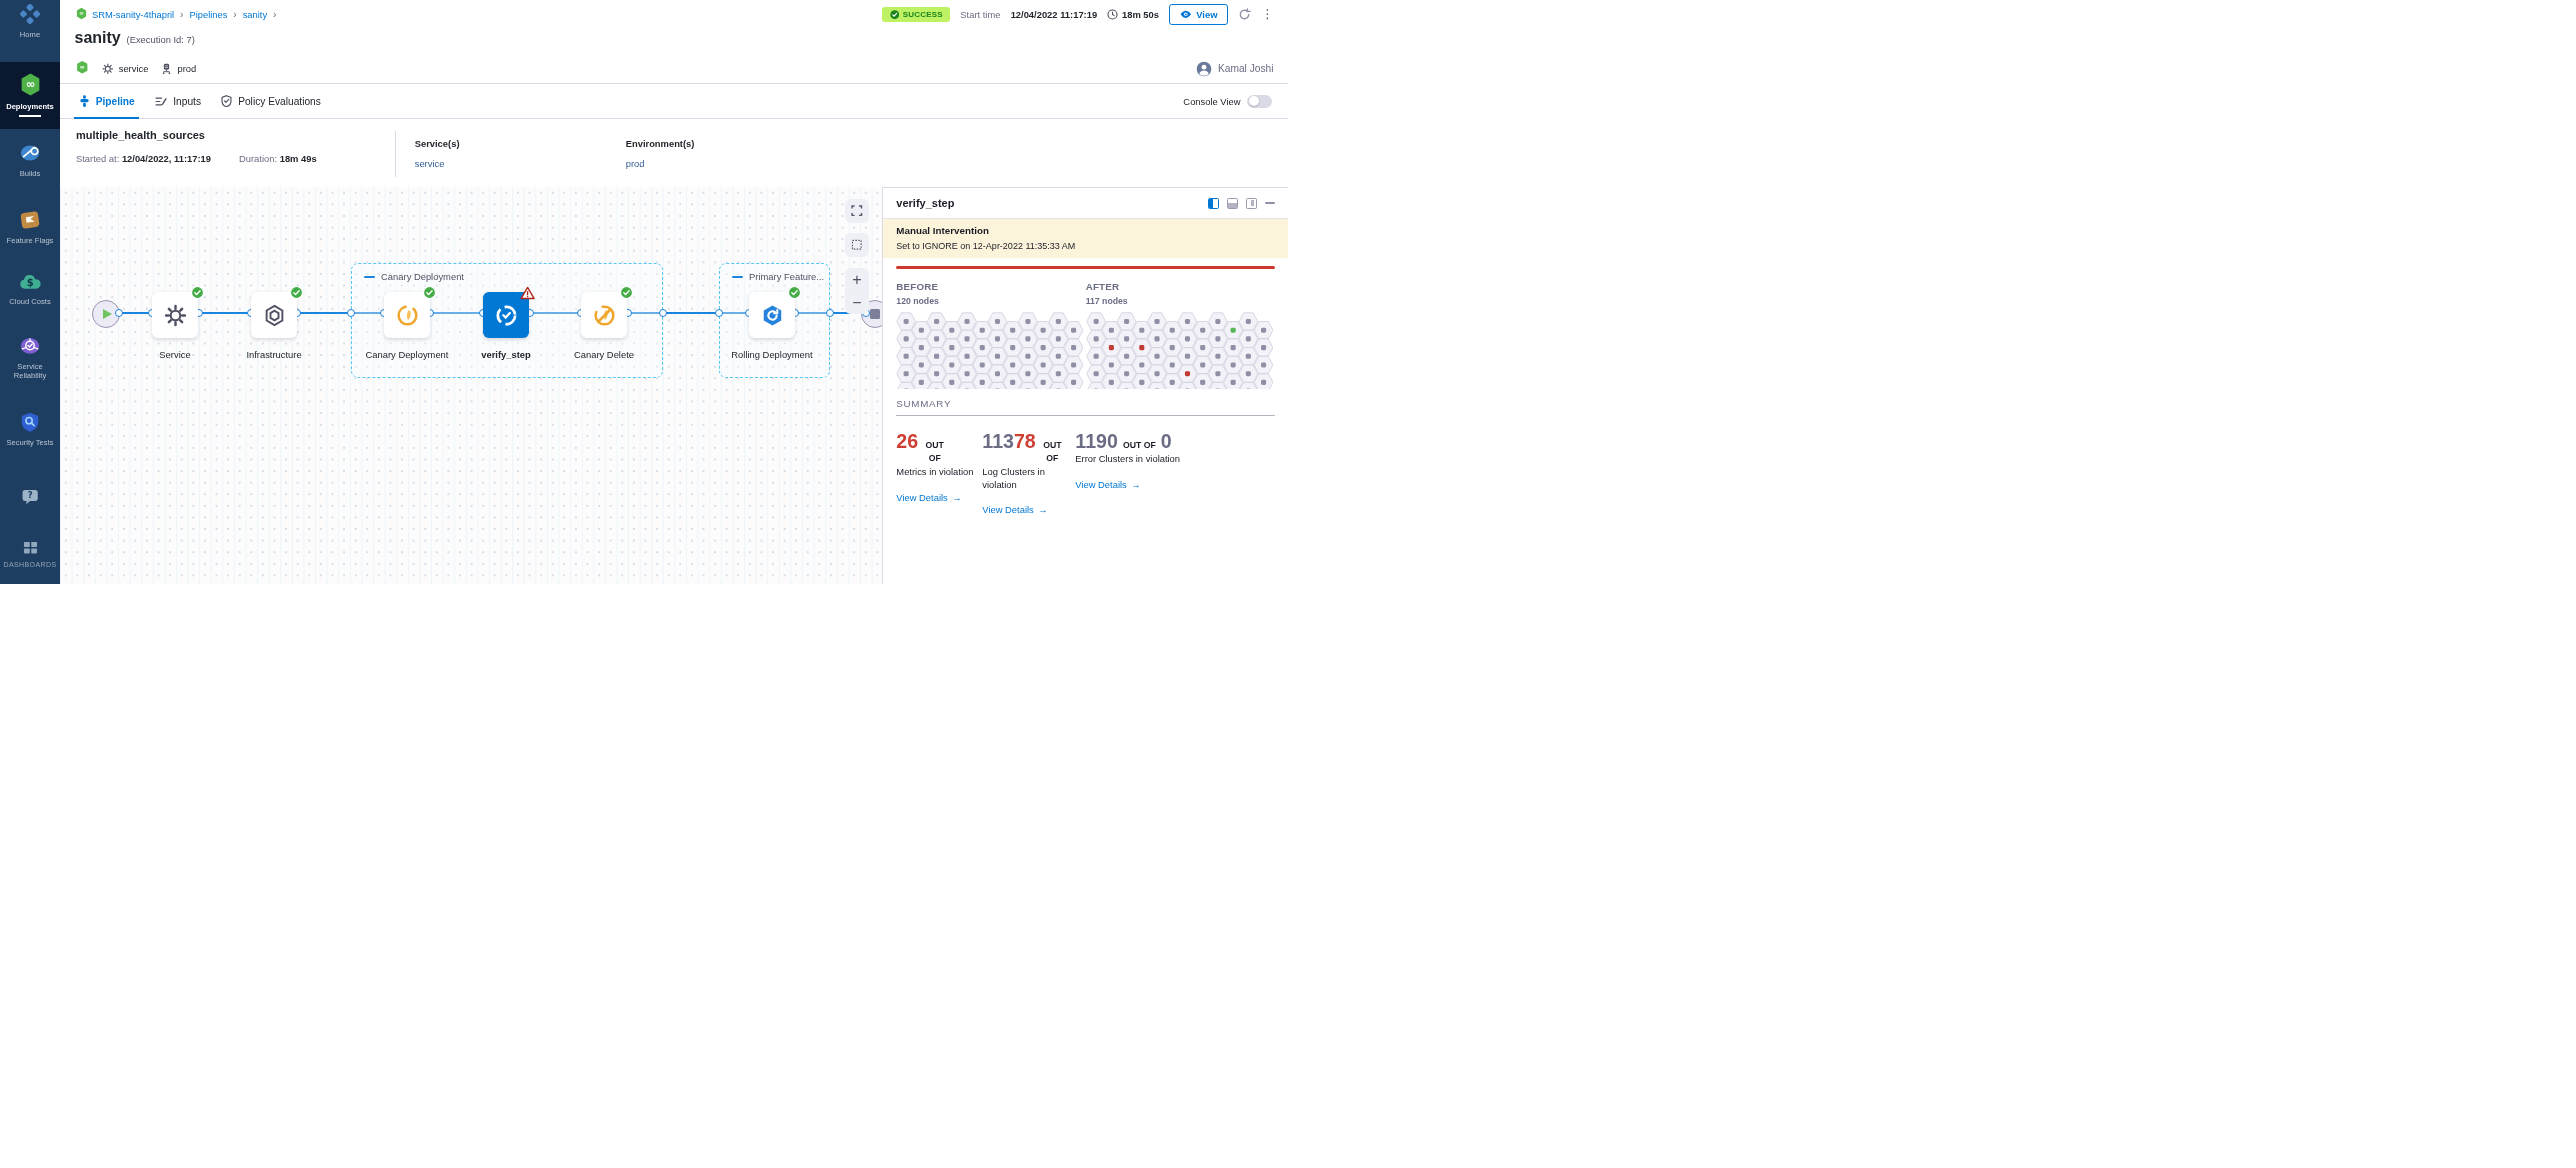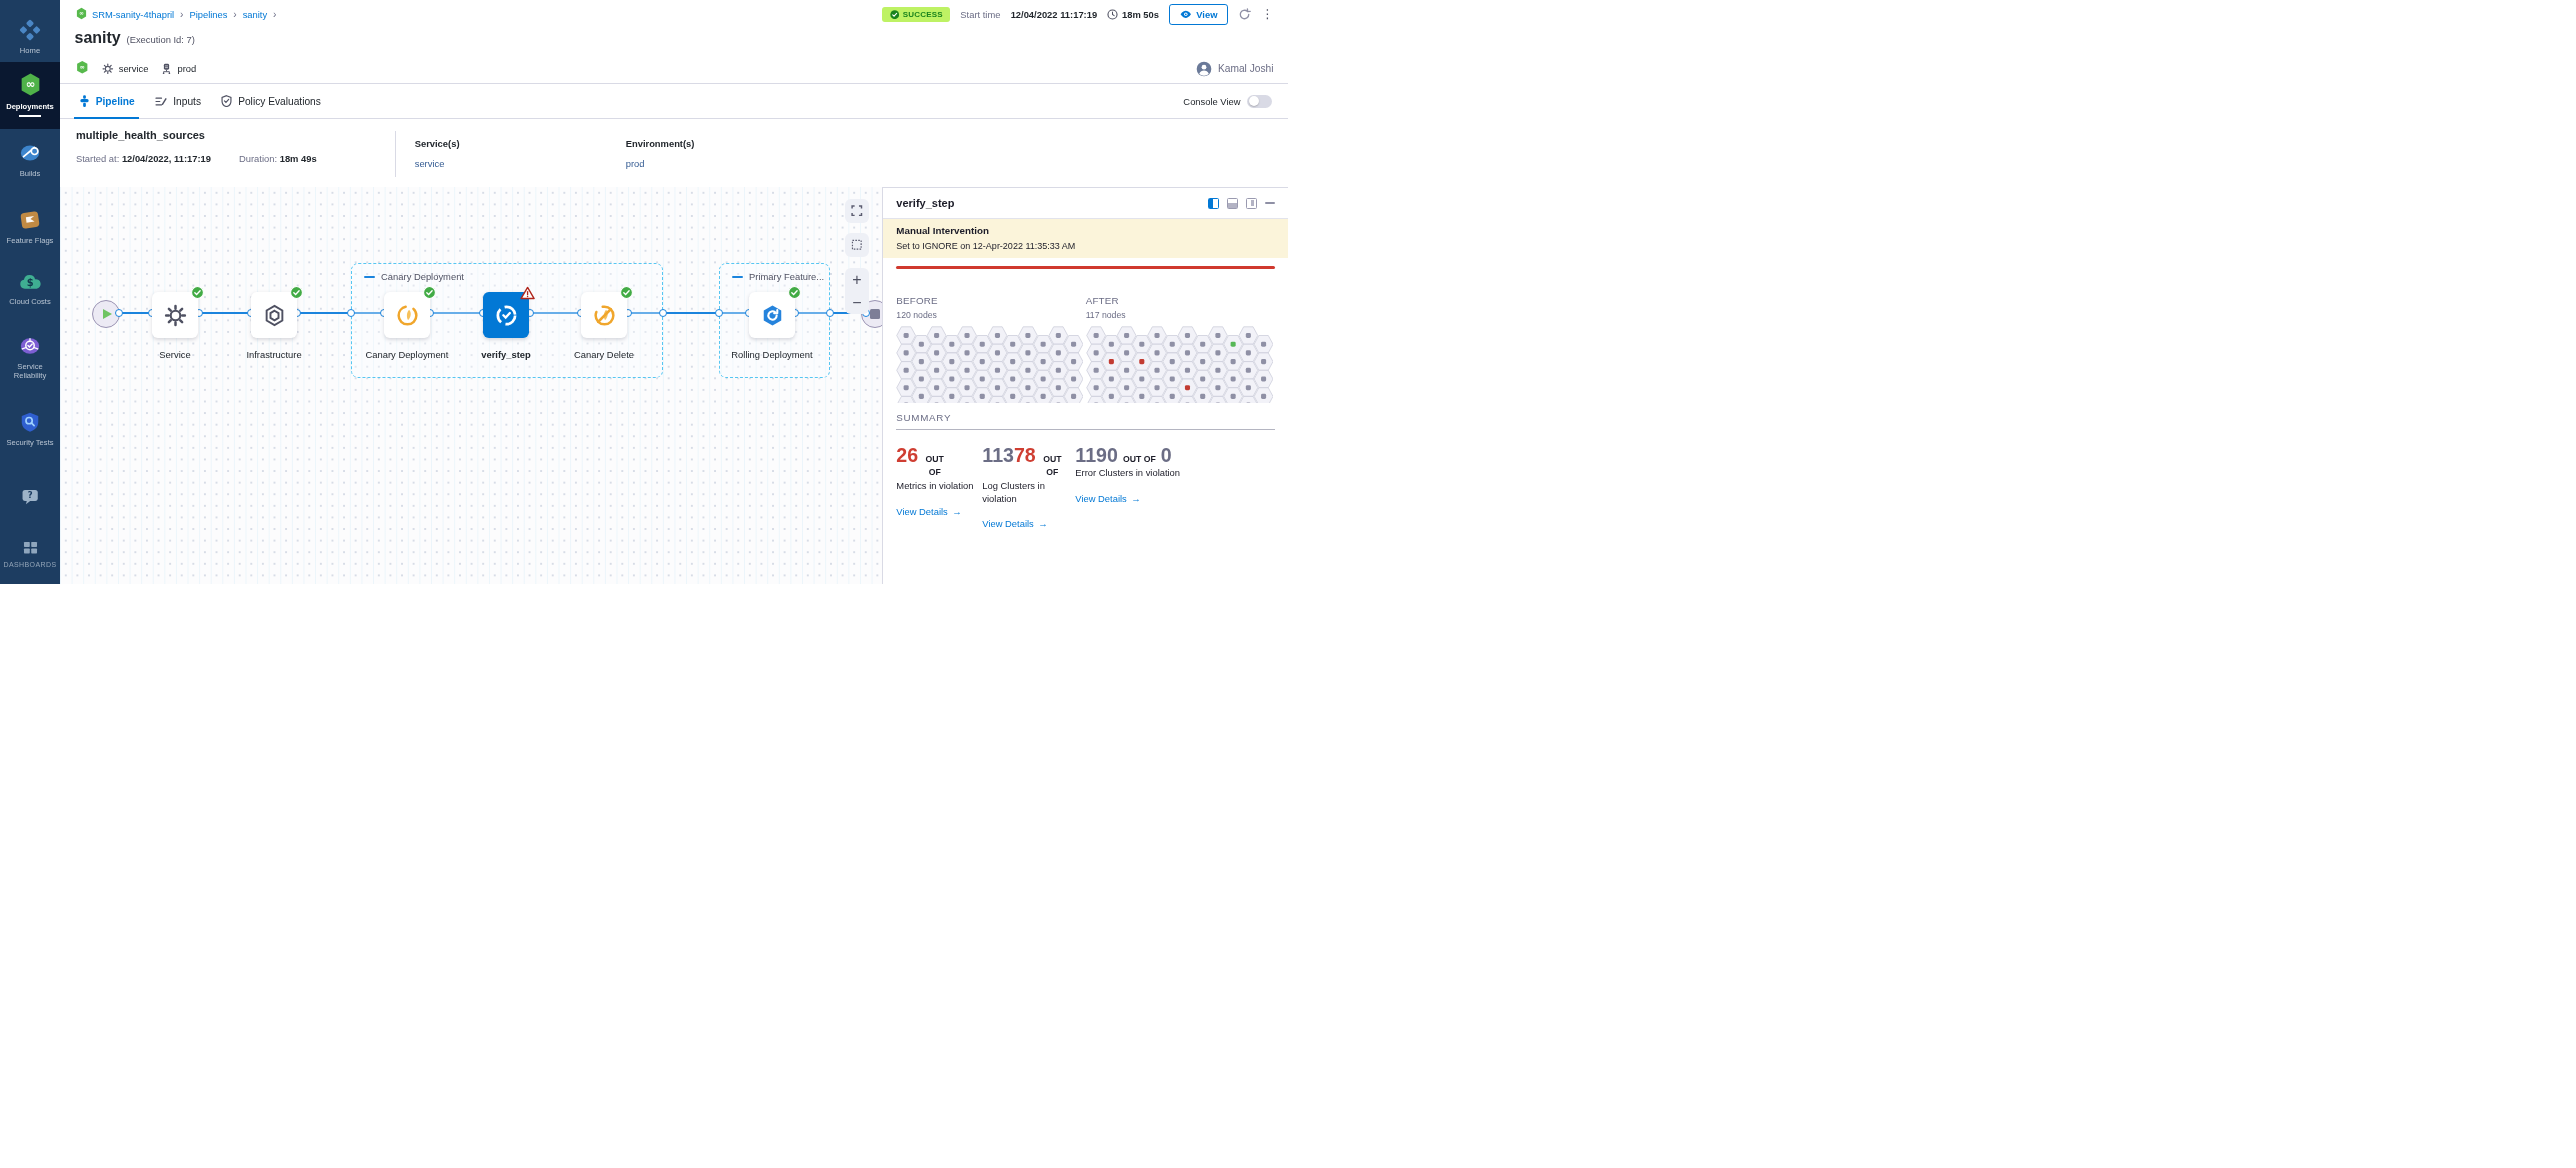--- a/index.html
+++ b/index.html
@@ -100,21 +100,21 @@
   .vicon-right::after { content:""; position:absolute; right:1.5px; top:1.5px; bottom:1.5px; width:2.9px; background:#b3b3c4; }
   .minimize { width:10.2px; height:1.8px; background:#8f90a5; border-radius:1.5px; cursor:pointer; }
   .banner { background:#fbf4da; padding:5.8px 13px 7.3px; }
   .banner b { display:block; font-size:9.8px; color:#1c1c28; margin-bottom:2.2px; }
   .banner span { font-size:9px; color:#1c1c28; }
   .pinfo { position:relative; padding:11.6px 13px 0; }
   .pinfo div { font-size:9.4px; color:#4f5162; margin-bottom:6.5px; }
   .badge-failed { position:absolute; right:13px; top:10.2px; background:#f2c6c1; color:#b02a20;
      font-size:8px; font-weight:bold; letter-spacing:0.3px; padding:2.9px 8.7px; border-radius:7.3px; }
   .redbar { height:3.6px; background:#d0392e; border-radius:2.2px; margin:7.3px 13px 0; }
-  .ba-wrap { display:flex; padding:26px 13px 0; }
+  .ba-wrap { display:flex; padding:12px 13px 0;font-weight:bold; }
   .ba-col { width:197px; }
   .ba-col .h { font-size:9.8px; color:#6b6d85; letter-spacing:0.2px; margin-bottom:3.6px; }
   .ba-col .s { font-size:8.7px; color:#6b6d85; }
   .hexgrid { margin-top:6.5px; width:187px; height:77px; overflow:hidden; }
   .summary-h { padding:8.7px 13px 0; font-size:9.8px; color:#6b6d85; letter-spacing:0.7px; }
   .summary-div { height:1.5px; background:#b4b5c1; margin:5.8px 13px 0; }
   .cards { display:flex; padding:16px 13px 0; }
   .card { }
   .card .numrow { display:flex; align-items:flex-start; gap:5.1px; }
   .num { font-size:19.6px; font-weight:bold; line-height:1; }
@@ -125,21 +125,21 @@
   .card .lbl { font-size:9.4px; color:#1c1c28; margin-top:1px; line-height:1.35; }
   .card .link { display:inline-flex; gap:4.4px; align-items:center; font-size:9.4px; color:#0278d5; margin-top:13px; text-decoration:none; cursor:pointer; }
   .c1 { width:86px; } .c2 { width:93px; } .c3 { width:116px; }
 </style>
 </head>
 <body>
 
 <div id="app">
 
   <aside class="sidebar">
-    <div class="sb-item" style="top:19px">
+    <div class="sb-item" style="top:3px">
       <span>
         <svg width="22" height="22" viewBox="0 0 24 24">
             <g fill="#4a86c5">
           <rect x="8.8" y="1.6" width="6.4" height="6.4" rx="1.6" transform="rotate(45 12 4.8)"></rect>
           <rect x="1.6" y="8.8" width="6.4" height="6.4" rx="1.6" transform="rotate(45 4.8 12)"></rect>
           <rect x="16" y="8.8" width="6.4" height="6.4" rx="1.6" transform="rotate(45 19.2 12)"></rect>
           <rect x="8.8" y="16" width="6.4" height="6.4" rx="1.6" transform="rotate(45 12 19.2)"></rect>
             </g>
           </svg>
       </span>

